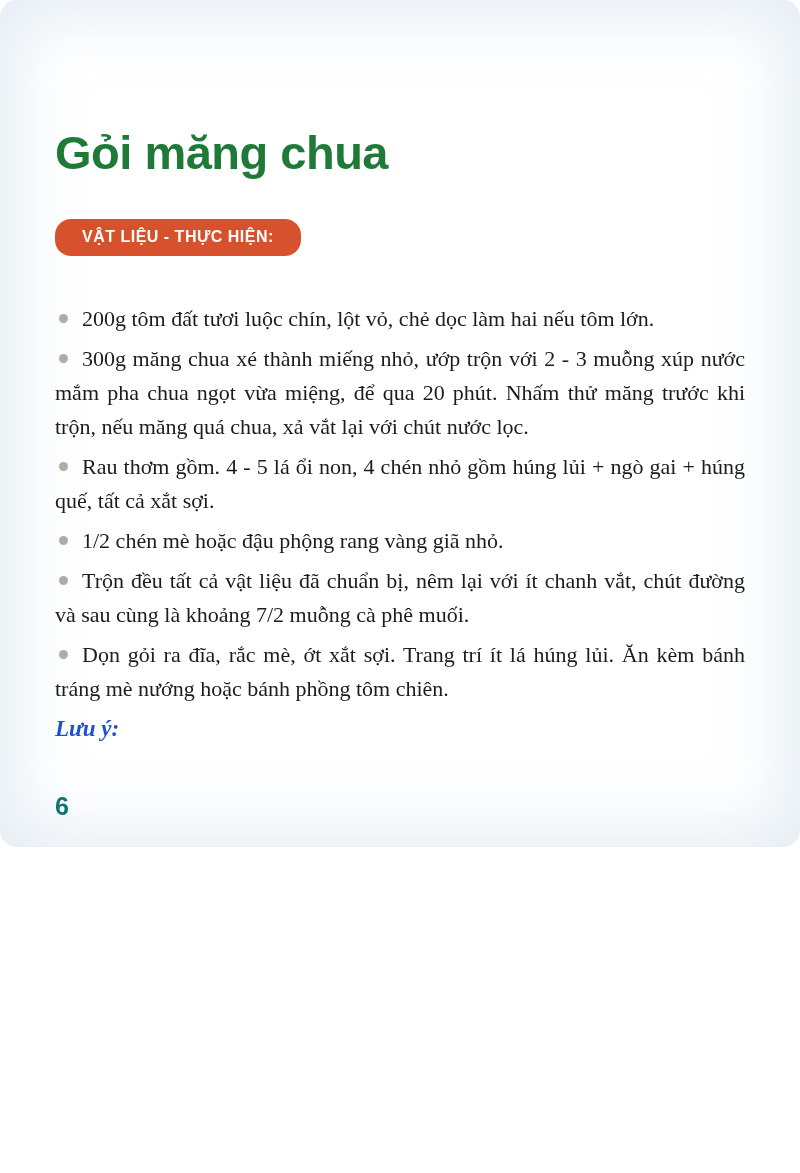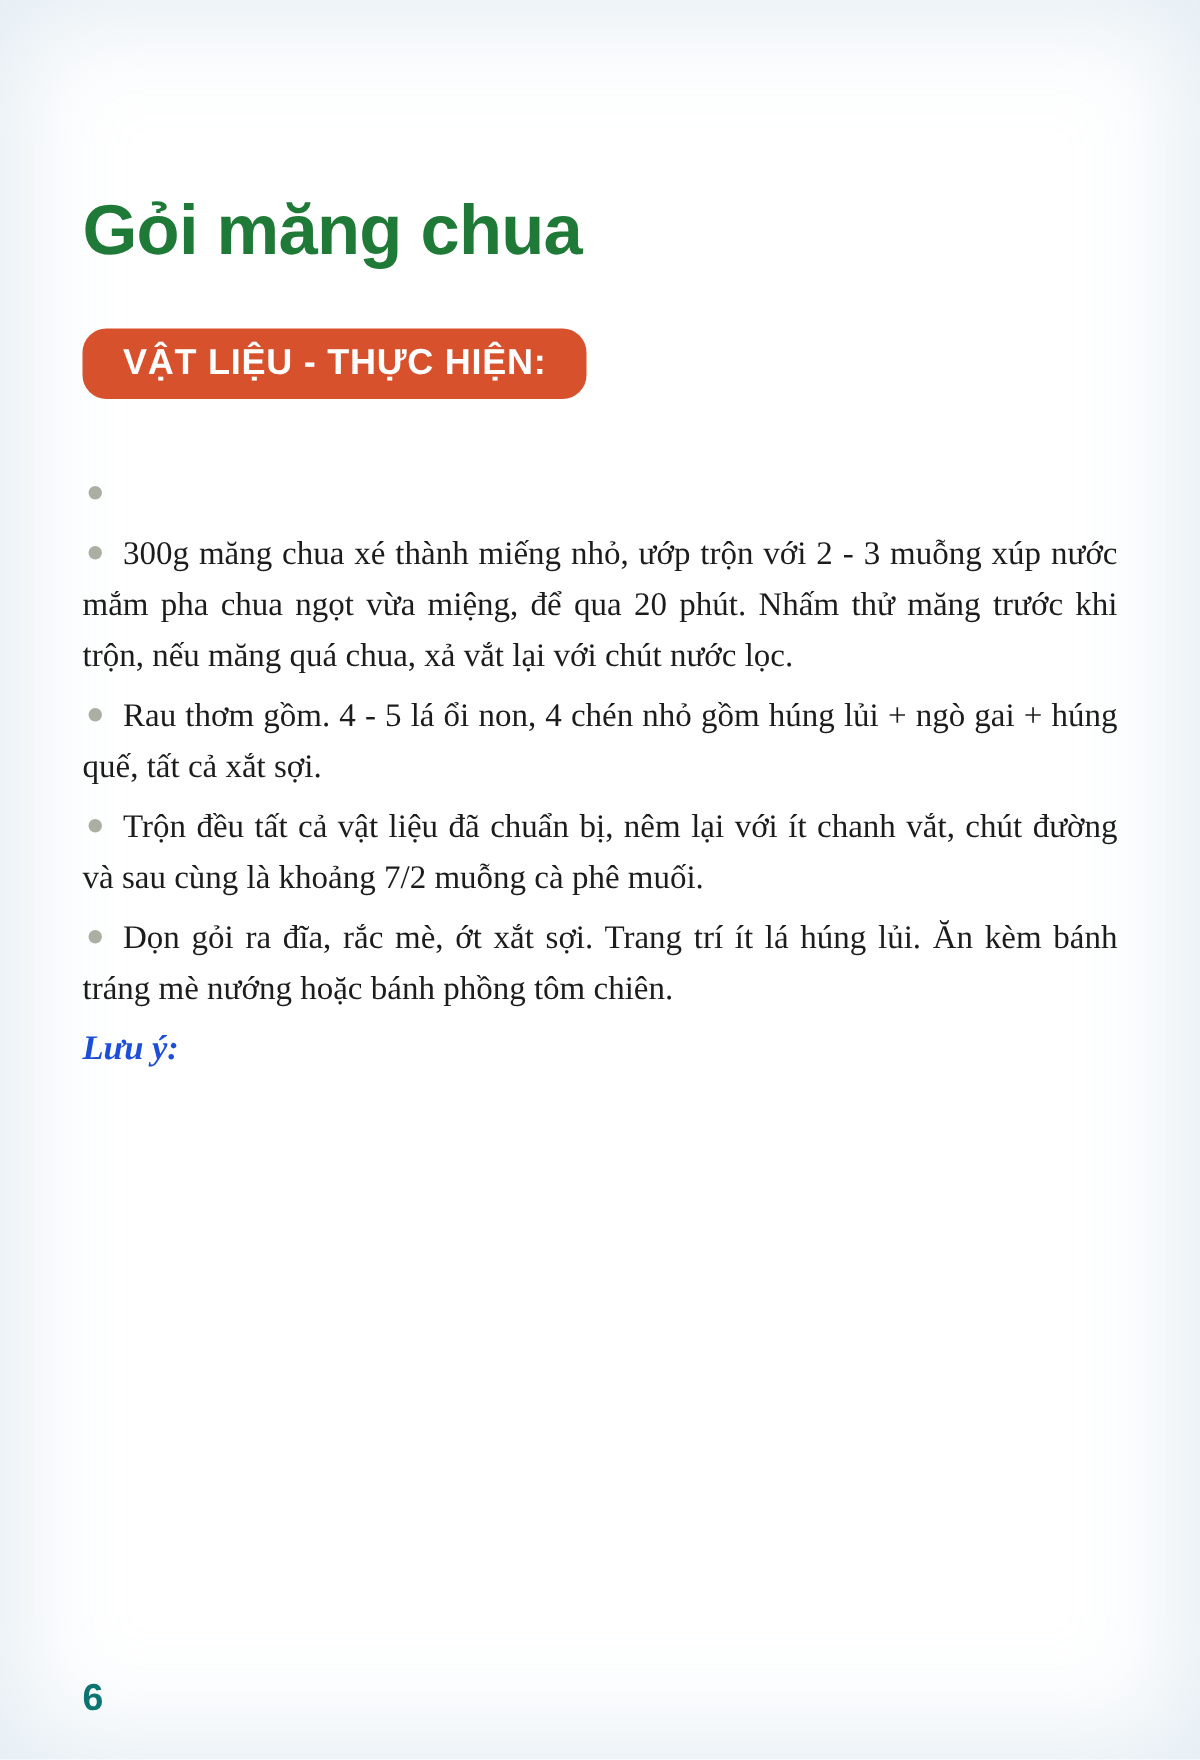--- a/index.html
+++ b/index.html
@@ -3,47 +3,48 @@
 <meta charset="utf-8">
 <style>
   html, body {
     margin: 0;
     padding: 0;
     background: #ffffff;
   }
   .page {
     position: relative;
     width: 800px;
-    height: 1173px;
+    height: 847px;
     box-sizing: border-box;
     padding: 128px 55px 0 55px;
     background: #ffffff;
     box-shadow: inset 0 0 70px 12px rgba(163, 193, 216, 0.30);
     overflow: hidden;
     font-family: "Liberation Serif", serif;
+    border-radius: 17px;
   }
   .title {
     margin: 0 0 42px 0;
     font-family: "Liberation Sans", sans-serif;
     font-weight: 800;
     font-size: 47px;
     letter-spacing: -0.5px;
     color: #1f7a38;
     line-height: 1.05;
   }
   .badge {
     display: inline-block;
     background: #d8512d;
     color: #ffffff;
     border-radius: 16px;
     padding: 9px 27px 10px 27px;
     margin: 0 0 46px 0;
     font-family: "Liberation Sans", sans-serif;
     font-weight: bold;
-    font-size: 24px;
+    font-size: 16px;
     letter-spacing: 0.5px;
   }
   .body-text {
     width: 690px;
   }
   .item {
     margin: 0 0 6px 0;
     font-size: 22px;
     line-height: 34px;
     color: #1c1c1c;
@@ -84,28 +85,29 @@
 <div class="page">
 
   <h1 class="title">Gỏi măng chua</h1>
 
   <div class="badge">
     <span>VẬT LIỆU - THỰC HIỆN:</span>
   </div>
 
   <div class="body-text">
 
-    <p class="item"><span class="bullet"></span></p>
+    <p class="item"><span class="bullet"></span><span>200g tôm đất tươi luộc chín, lột vỏ, chẻ dọc làm hai nếu tôm lớn.</span></p>
 
 
     <p class="item"><span class="bullet"></span><span>300g măng chua xé thành miếng nhỏ, ướp trộn với 2 - 3 muỗng xúp nước mắm pha chua ngọt vừa miệng, để qua 20 phút. Nhấm thử măng trước khi trộn, nếu măng quá chua, xả vắt lại với chút nước lọc.</span></p>
 
 
     <p class="item"><span class="bullet"></span><span>Rau thơm gồm. 4 - 5 lá ổi non, 4 chén nhỏ gồm húng lủi + ngò gai + húng quế, tất cả xắt sợi.</span></p>
 
+    <p class="item"><span class="bullet"></span><span>1/2 chén mè hoặc đậu phộng rang vàng giã nhỏ.</span></p>
 
     <p class="item"><span class="bullet"></span><span>Trộn đều tất cả vật liệu đã chuẩn bị, nêm lại với ít chanh vắt, chút đường và sau cùng là khoảng 7/2 muỗng cà phê muối.</span></p>
 
     <p class="item"><span class="bullet"></span><span>Dọn gỏi ra đĩa, rắc mè, ớt xắt sợi. Trang trí ít lá húng lủi. Ăn kèm bánh tráng mè nướng hoặc bánh phồng tôm chiên.</span></p>
 
     <p class="note-heading">Lưu ý:</p>
 
 
   </div>
 

